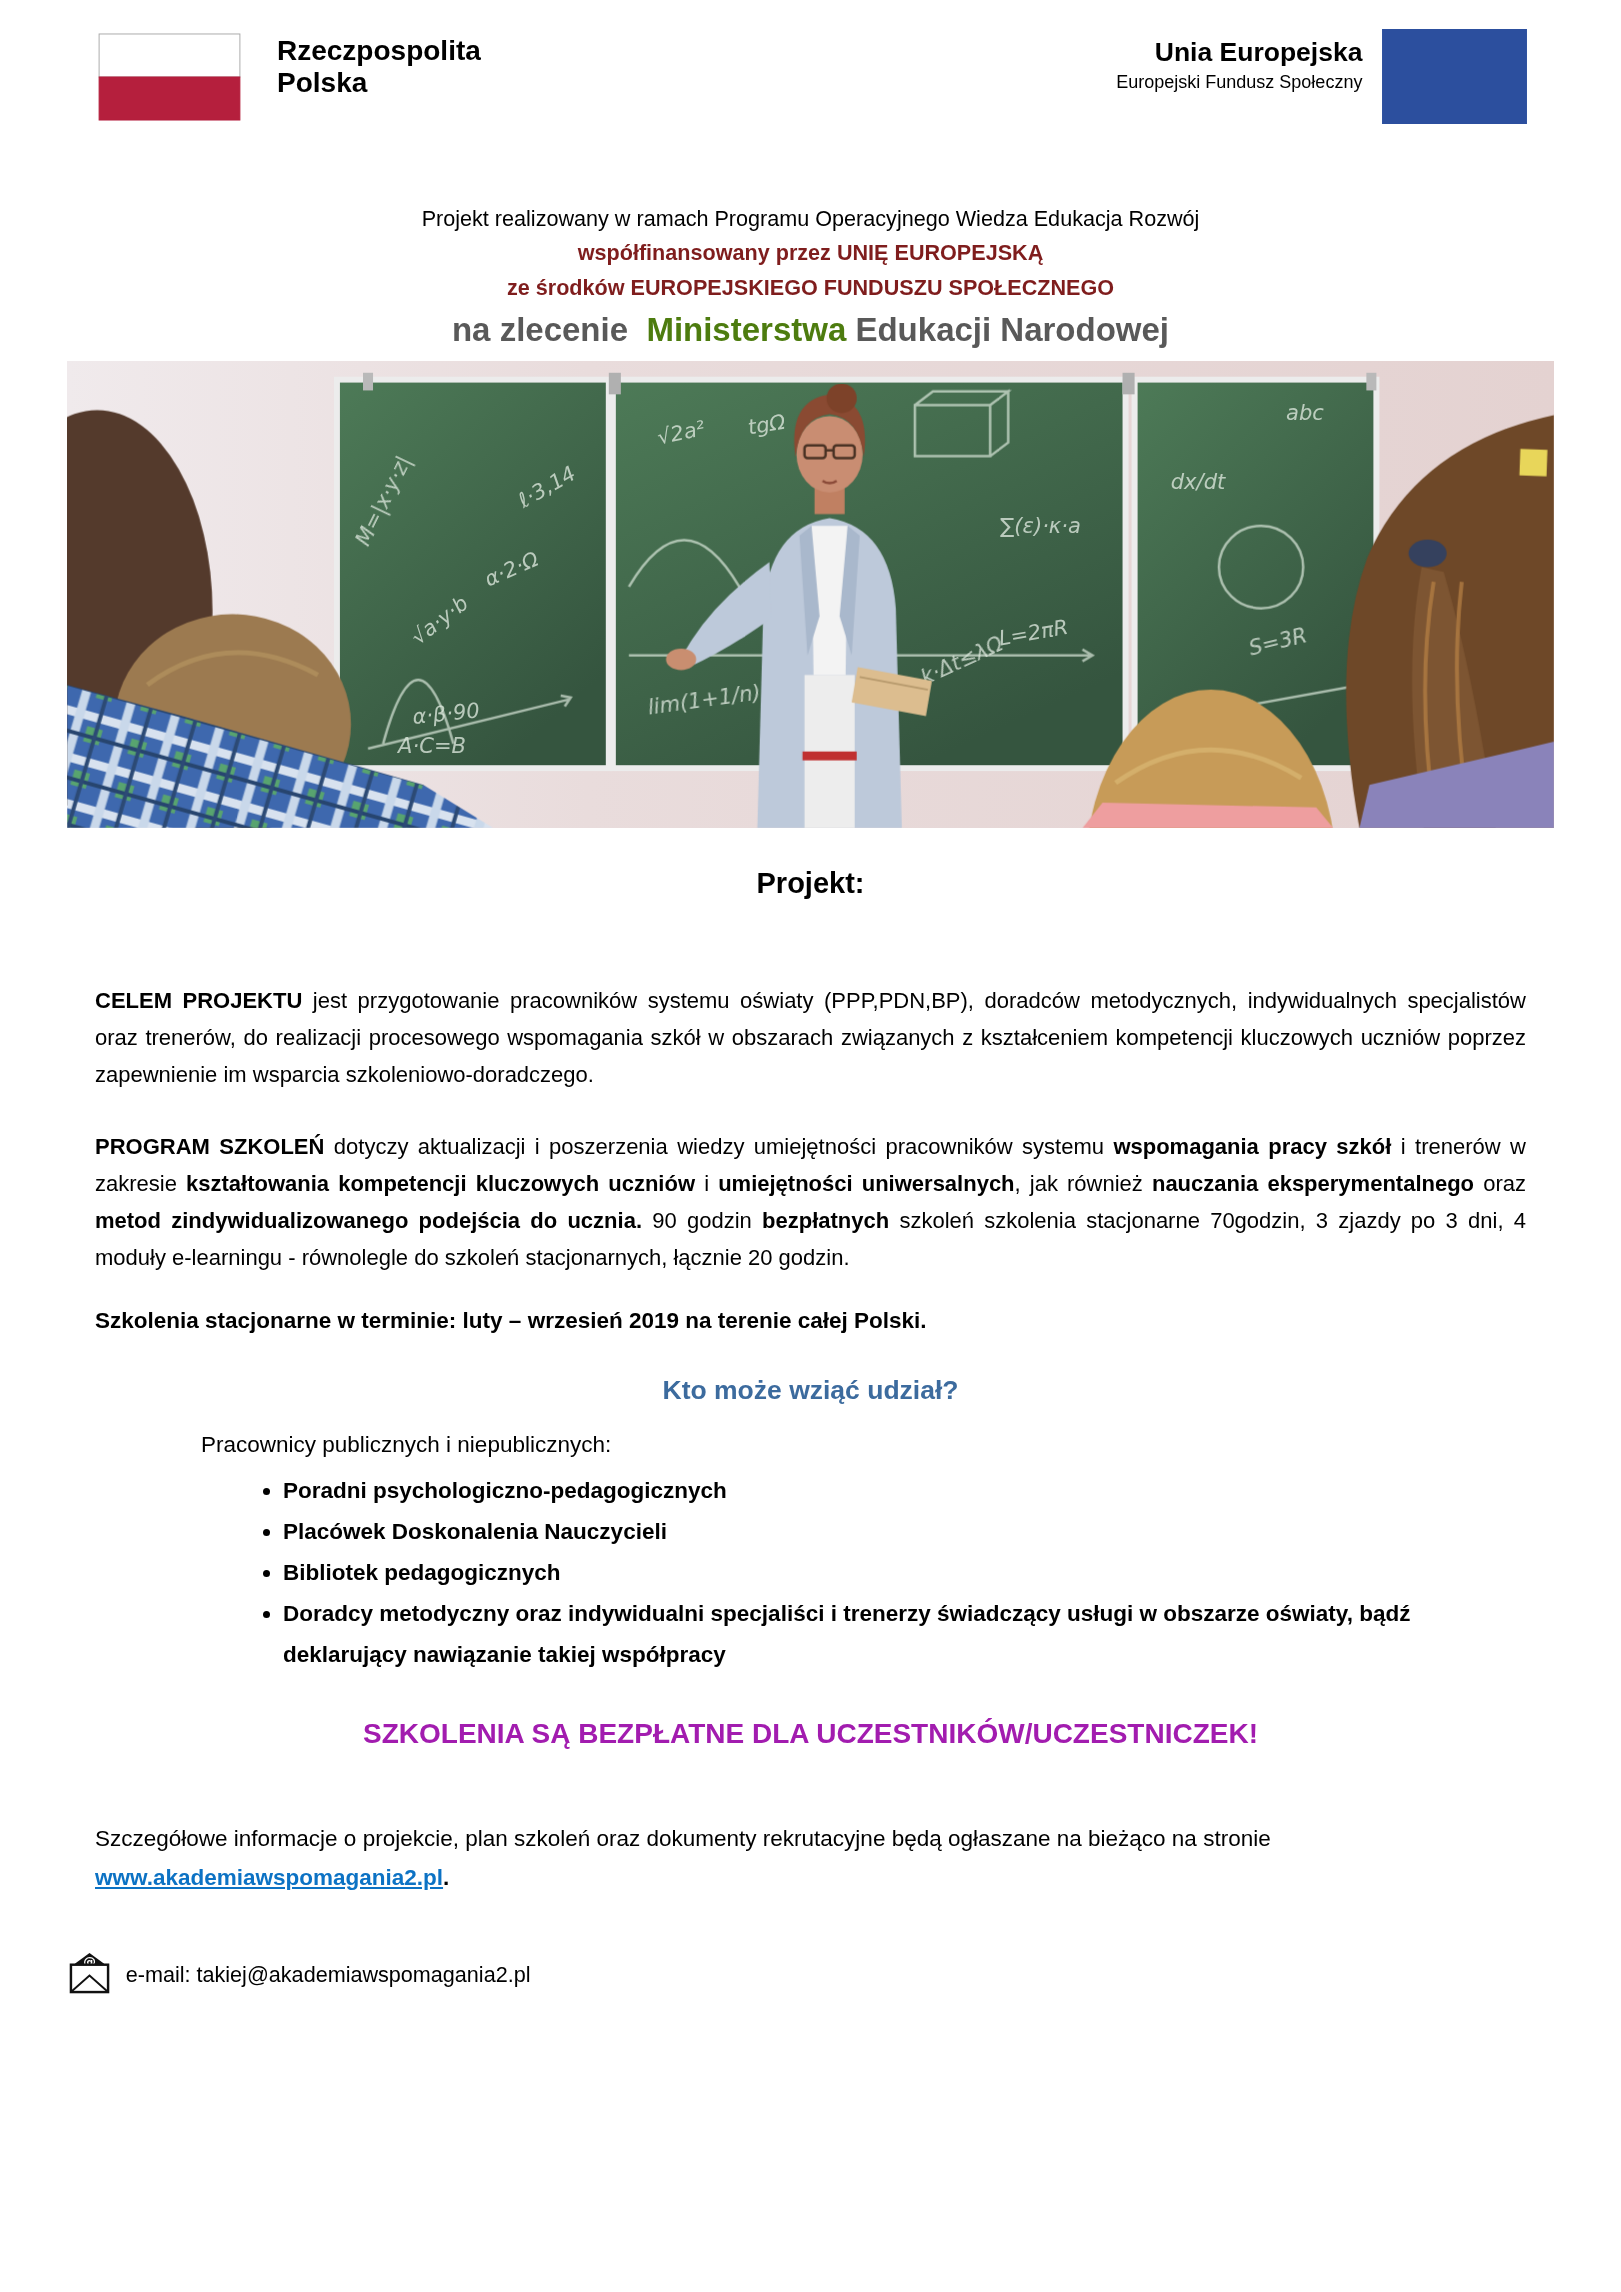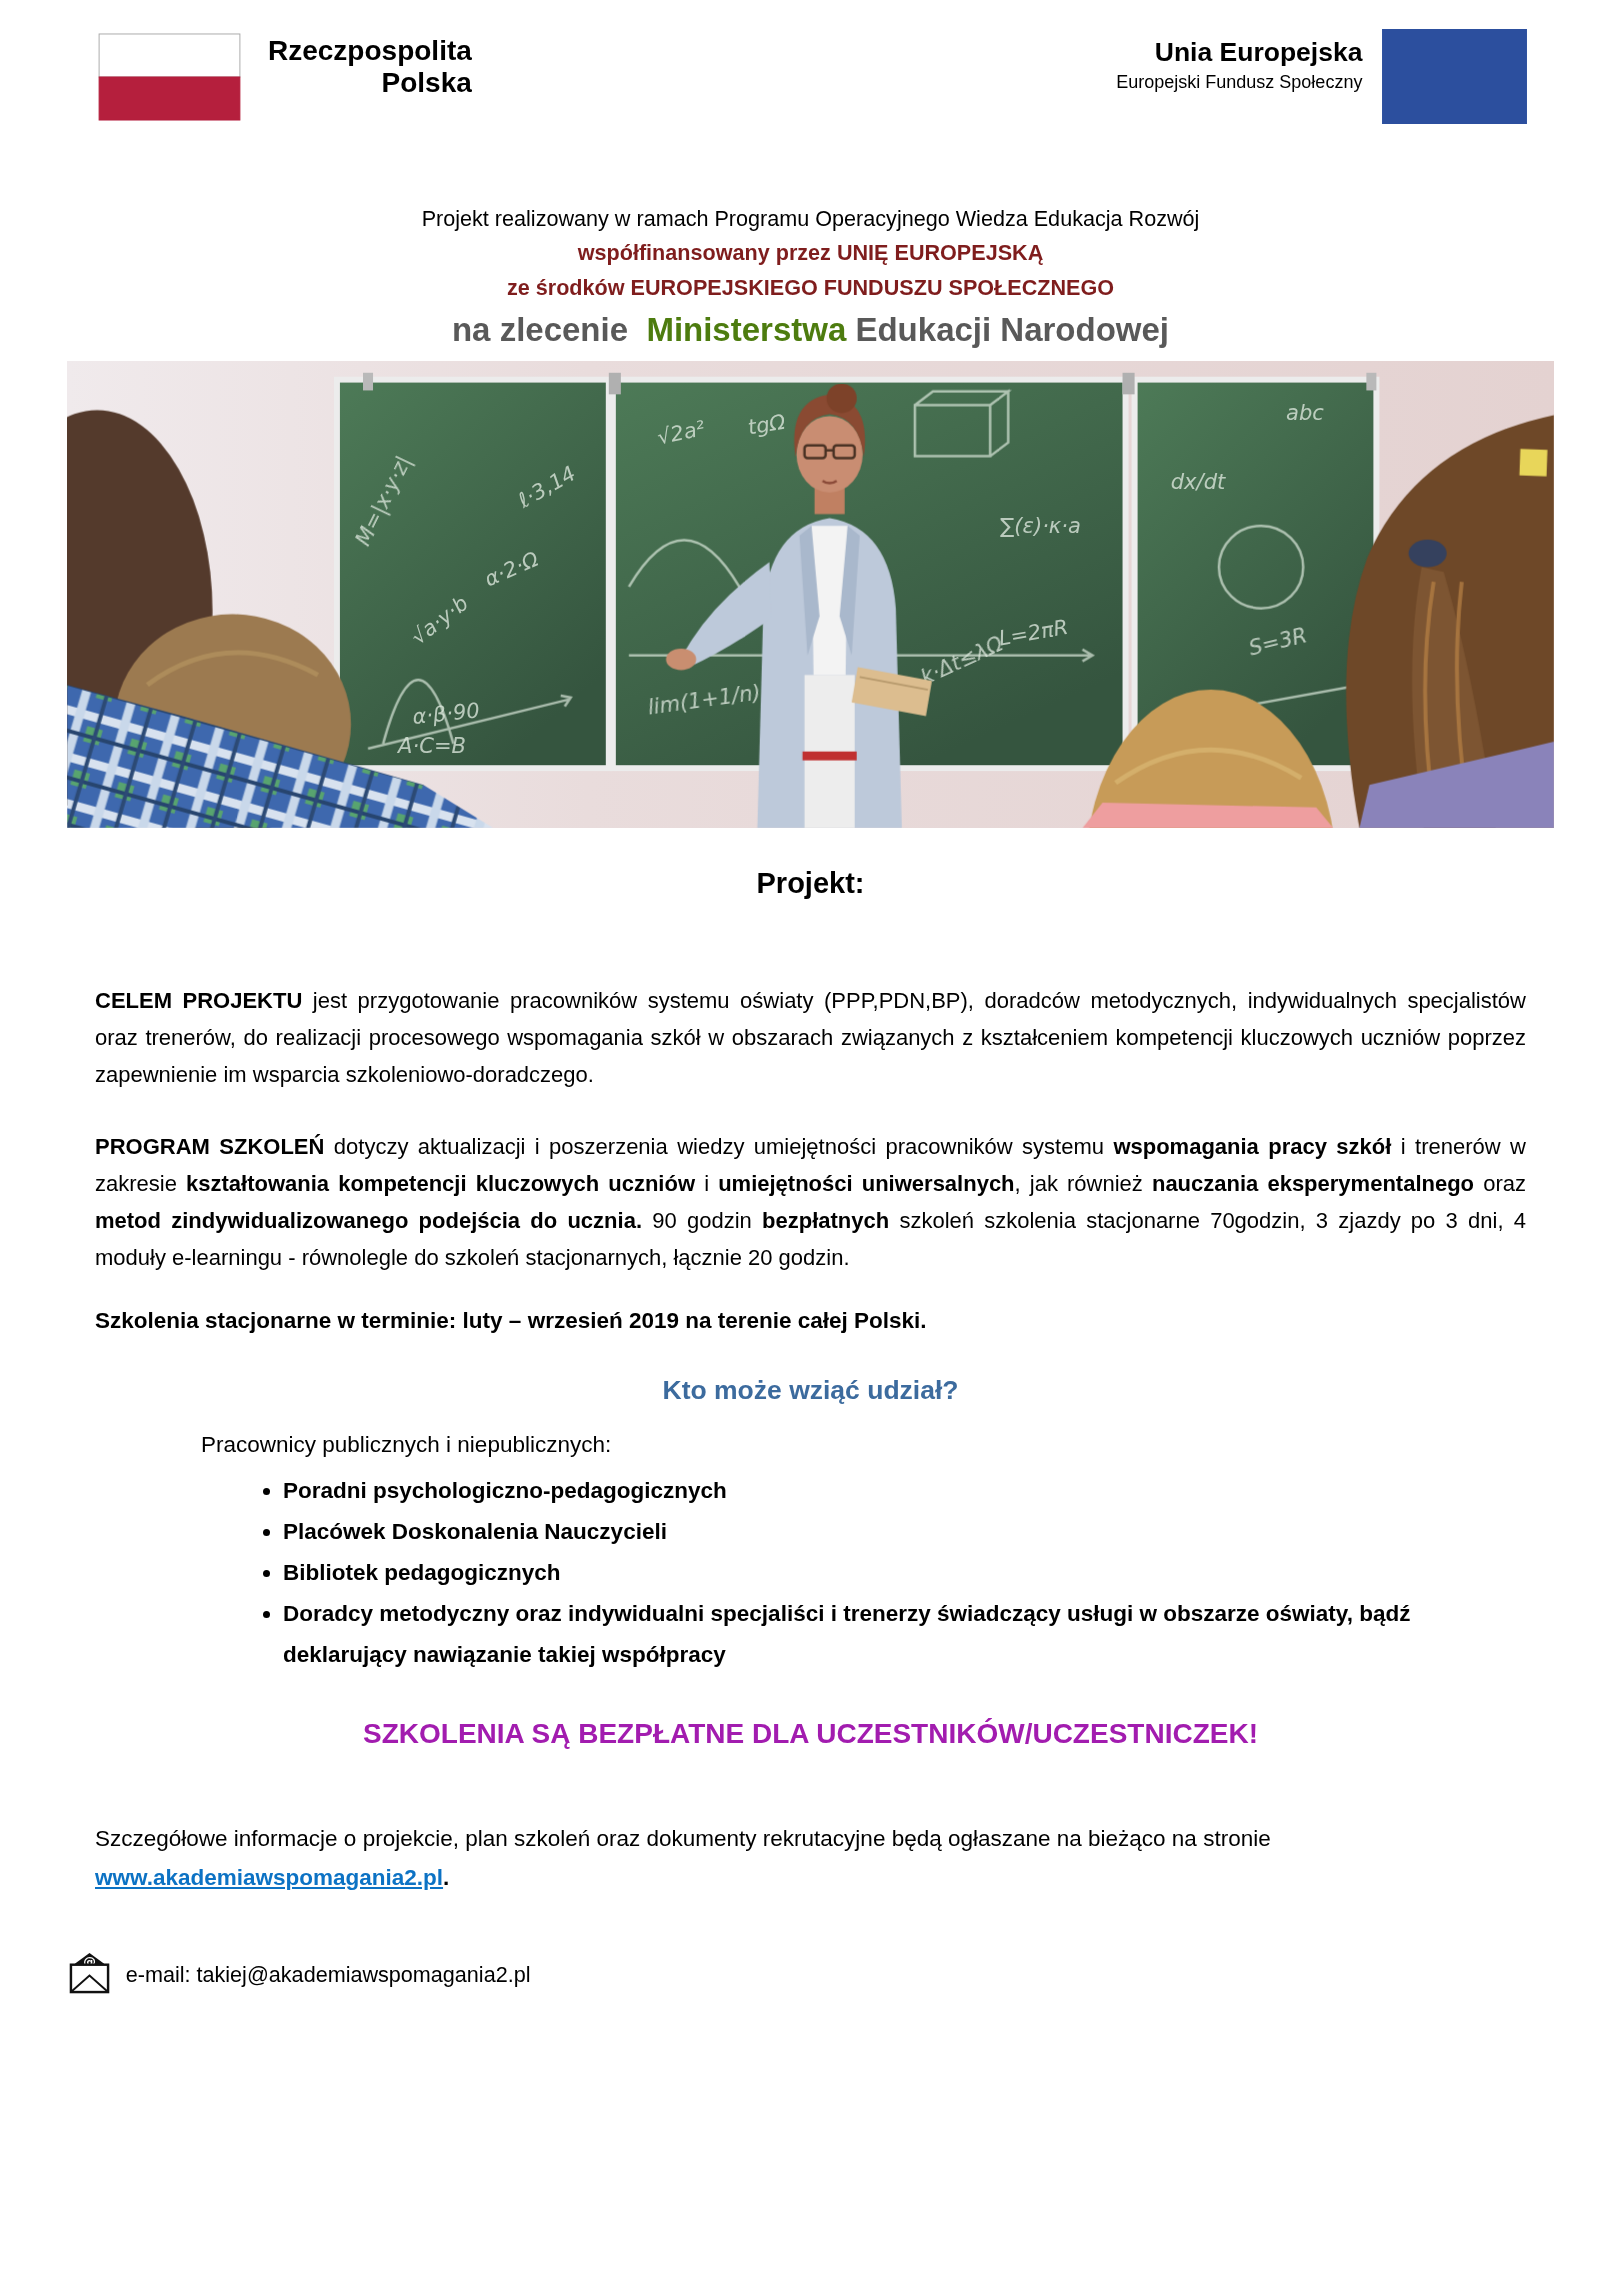--- a/index.html
+++ b/index.html
@@ -6,21 +6,21 @@
   .page{position:relative;width:1621px;height:2293px;background:#fff;overflow:hidden;
         font-family:"Liberation Sans",sans-serif;color:#000;}
 
   
   .logos-row{display:flex;justify-content:space-between;align-items:flex-start;
              padding:13.7px 94px 0 98px;height:110px;}
   .logo{display:flex;gap:15.7px;}
   .logo-fe .txt{padding-top:9.8px;}
   .fe-title{font-size:26.5px;font-weight:bold;line-height:1.12;letter-spacing:0.2px;}
   .fe-sub{font-size:16.7px;margin-top:6.9px;}
-  .logo-rp{margin-top:19.6px;gap:27px;text-align:right;}
+  .logo-rp{margin-top:19.6px;gap:36px;}
   .rp-title{font-size:28px;font-weight:bold;line-height:1.12;padding-top:2px;}
   .logo-ue{margin-top:15.7px;gap:19.6px;}
   .ue-txt{text-align:right;padding-top:7.8px;}
   .ue-l1{font-size:26.5px;font-weight:bold;}
   .ue-l2{font-size:18px;margin-top:3.9px;}
 
   
   .header-text{text-align:center;margin-top:82px;}
   .h-line1{font-size:21.6px;}
   .h-red{font-size:21.6px;font-weight:bold;color:#7f1d1d;margin-top:8.8px;}

